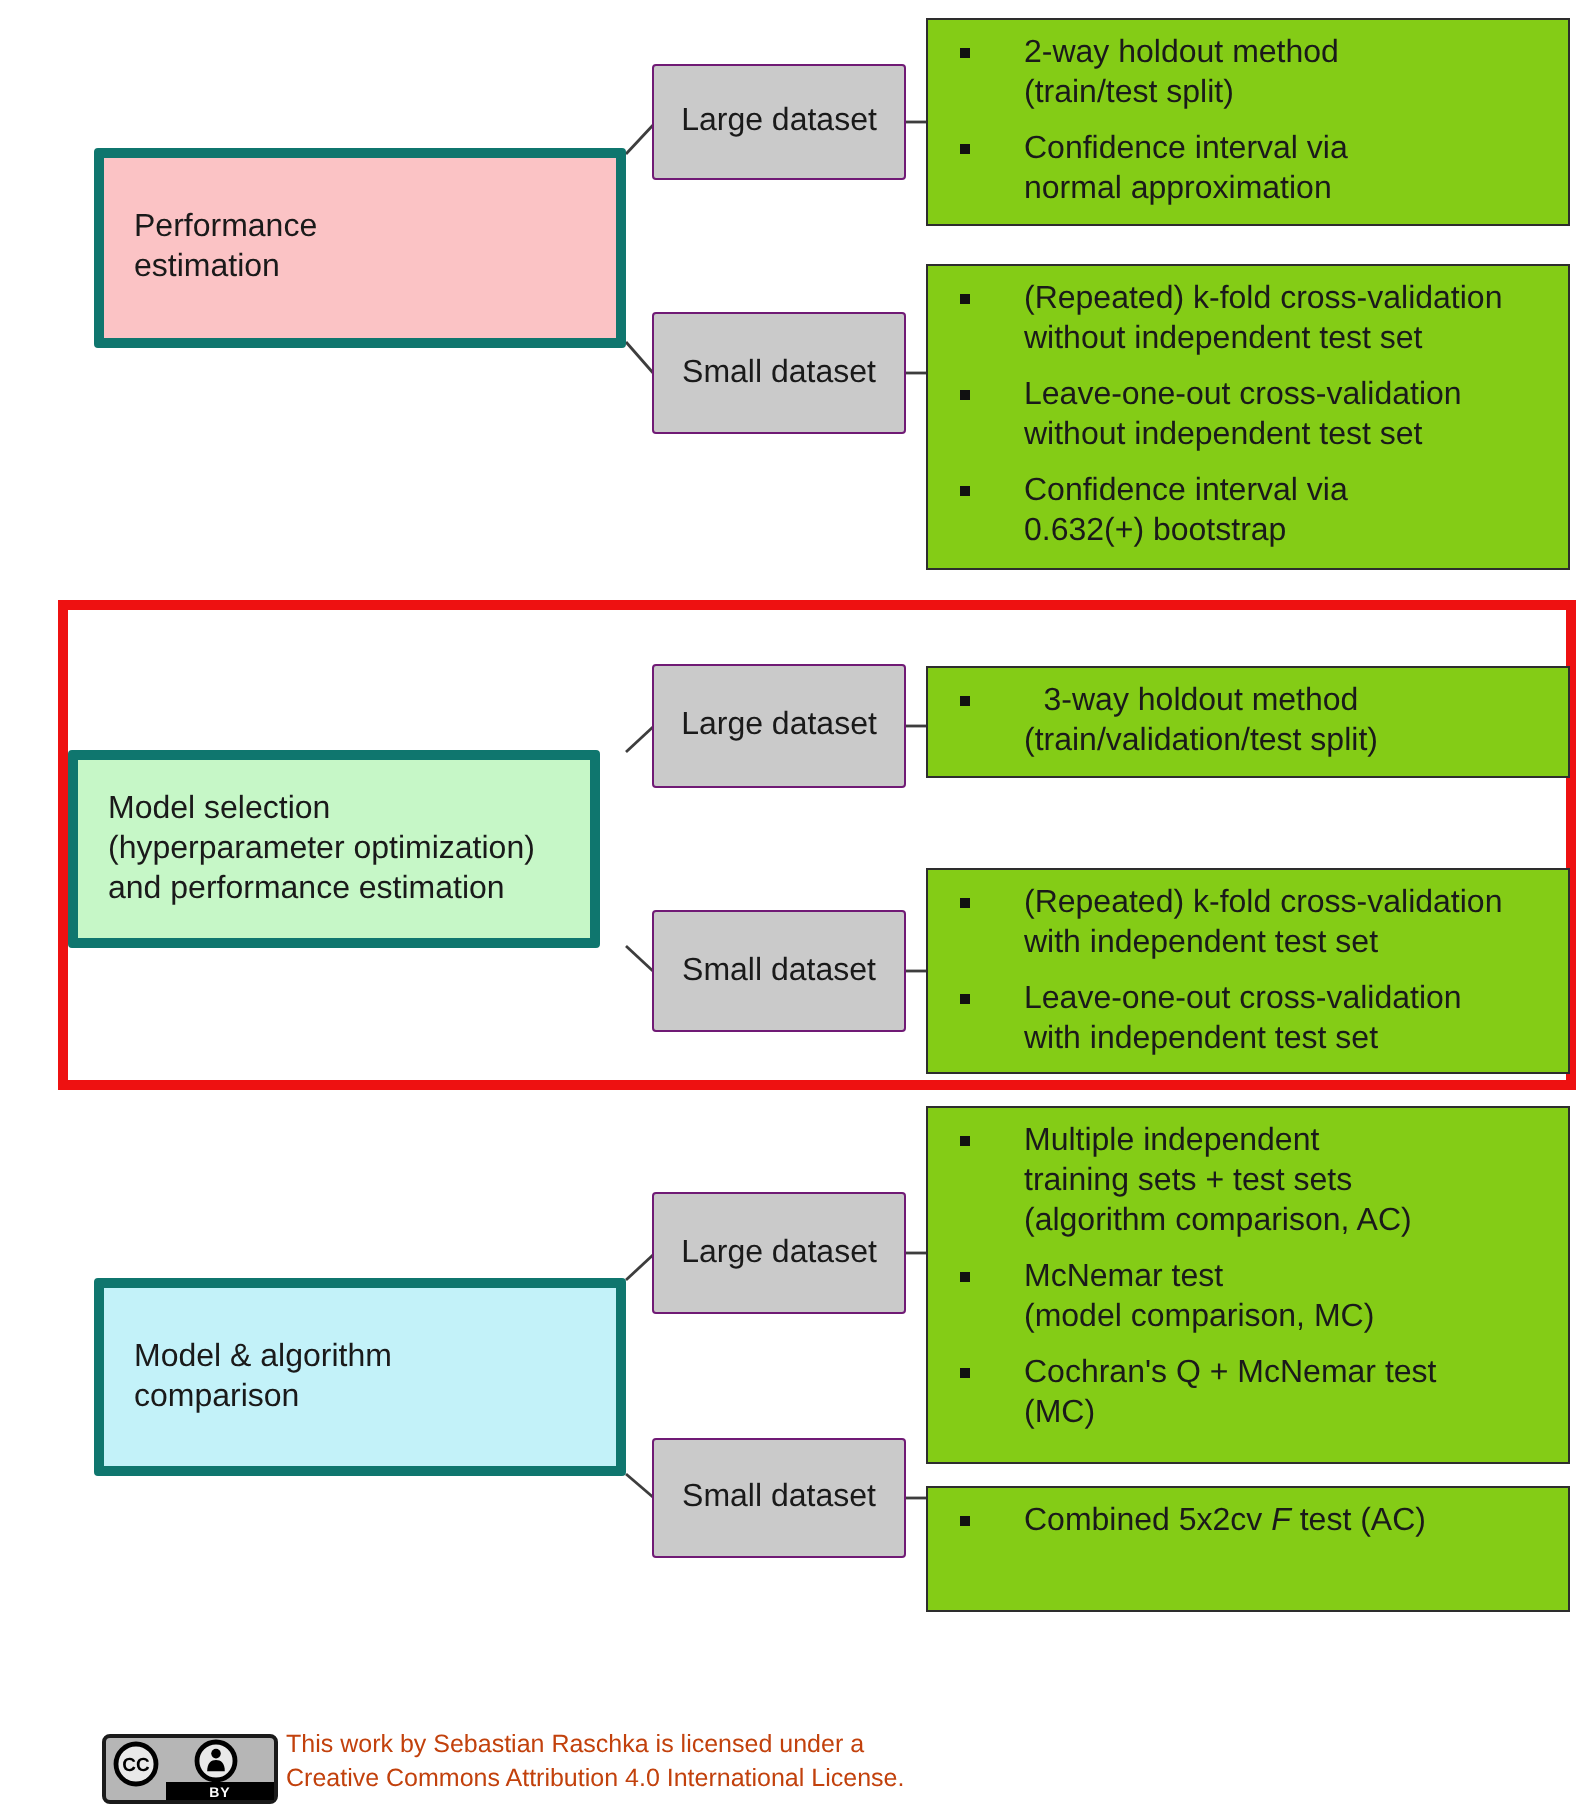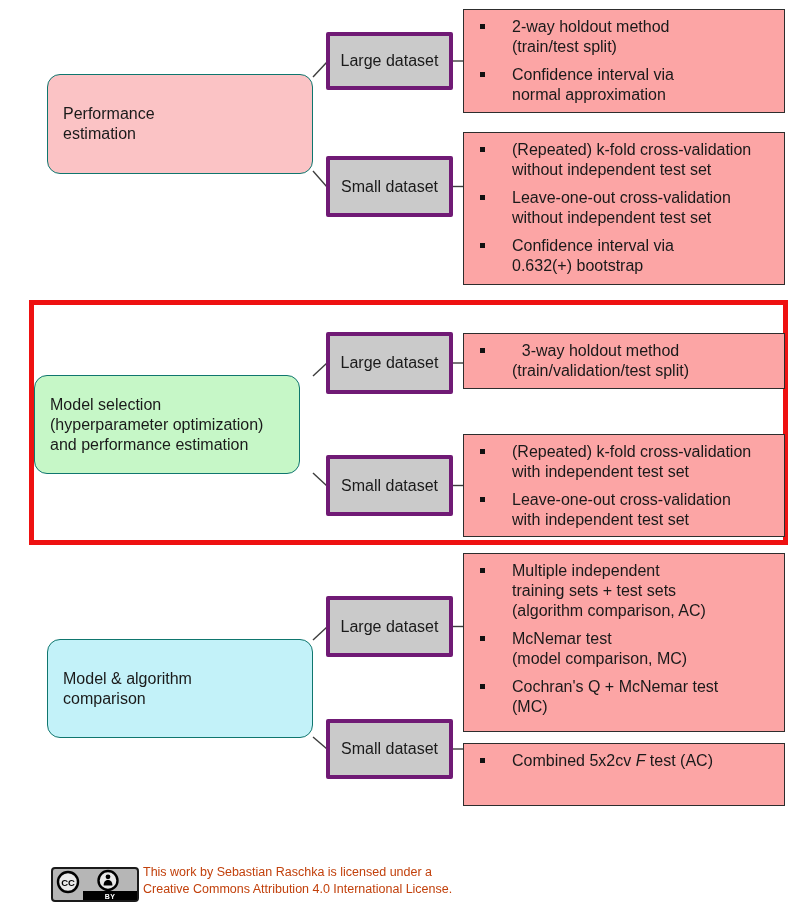--- a/index.html
+++ b/index.html
@@ -3,31 +3,31 @@
 <meta charset="utf-8">
 <style>
   html,body { margin:0; padding:0; background:#ffffff; }
   .canvas {
     position:relative; width:797px; height:906px; background:#ffffff;
     font-family:"Liberation Sans", sans-serif; color:#1a1a1a; overflow:hidden;
   }
   .connectors { position:absolute; left:0; top:0; width:797px; height:906px; }
   .box { position:absolute; box-sizing:border-box; font-size:16px; line-height:20px; }
   .root-box {
-    border:1px solid #0f766e; border-radius:13px;
+    border:5px solid #0f766e; border-radius:2px;
     display:flex; align-items:center; padding-left:15px; padding-right:4px;
     white-space:pre-line;
   }
   .branch-box {
-    border:4px solid #701a75; border-radius:2px;
+    border:1px solid #701a75; border-radius:2px;
     display:flex; align-items:center; justify-content:center;
     text-align:center;
   }
   .outcome-box {
-    background:#fca5a5; border:1px solid #2d2d2d;
+    background:#84cc16; border:1px solid #2d2d2d;
     padding:7px 4px 0 14px;
   }
   .bullet-row { display:flex; margin-bottom:8px; }
   .bullet-dot { width:5px; height:5px; background:#111; margin:7px 0 0 2px; flex:none; }
   .bullet-text { margin-left:27px; white-space:pre-line; }
   .highlight { position:absolute; box-sizing:border-box; border:5px solid #ee1111; }
   .footer-badge { position:absolute; left:51px; top:867px; }
   .license-text {
     position:absolute; left:143px; top:864px;
     font-size:12.5px; line-height:17px; white-space:pre-line; color:#c2410c;

